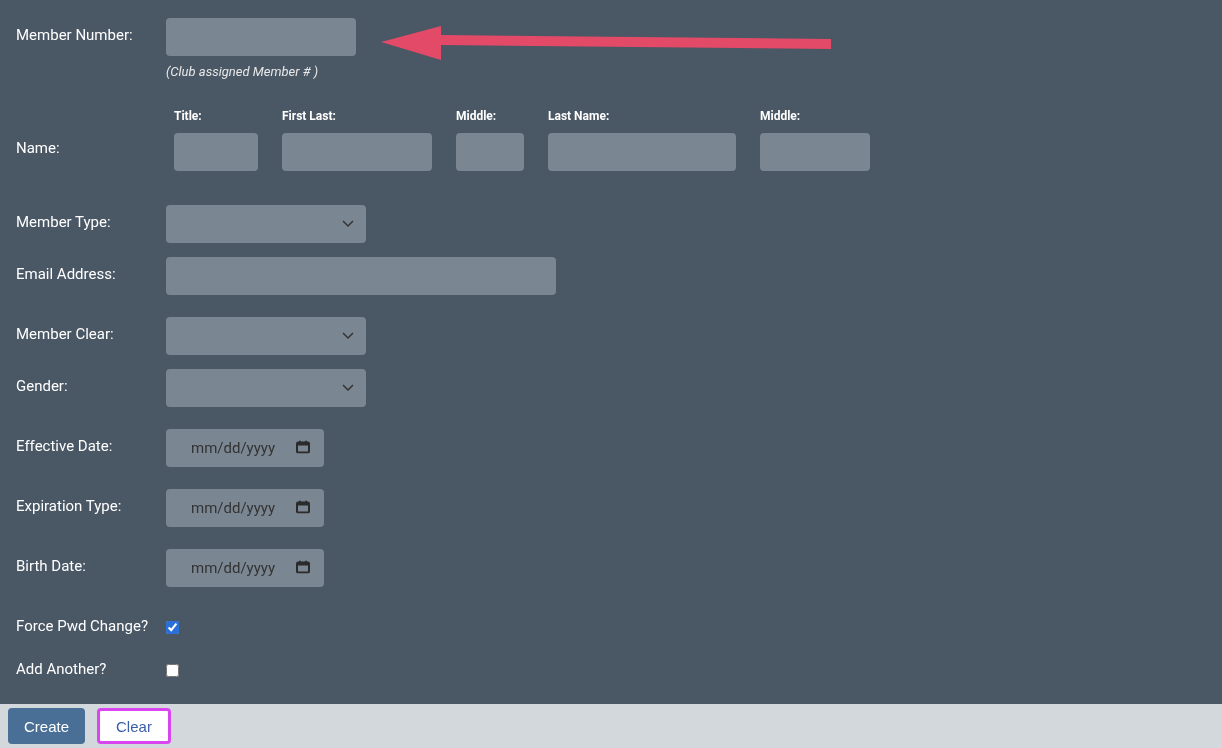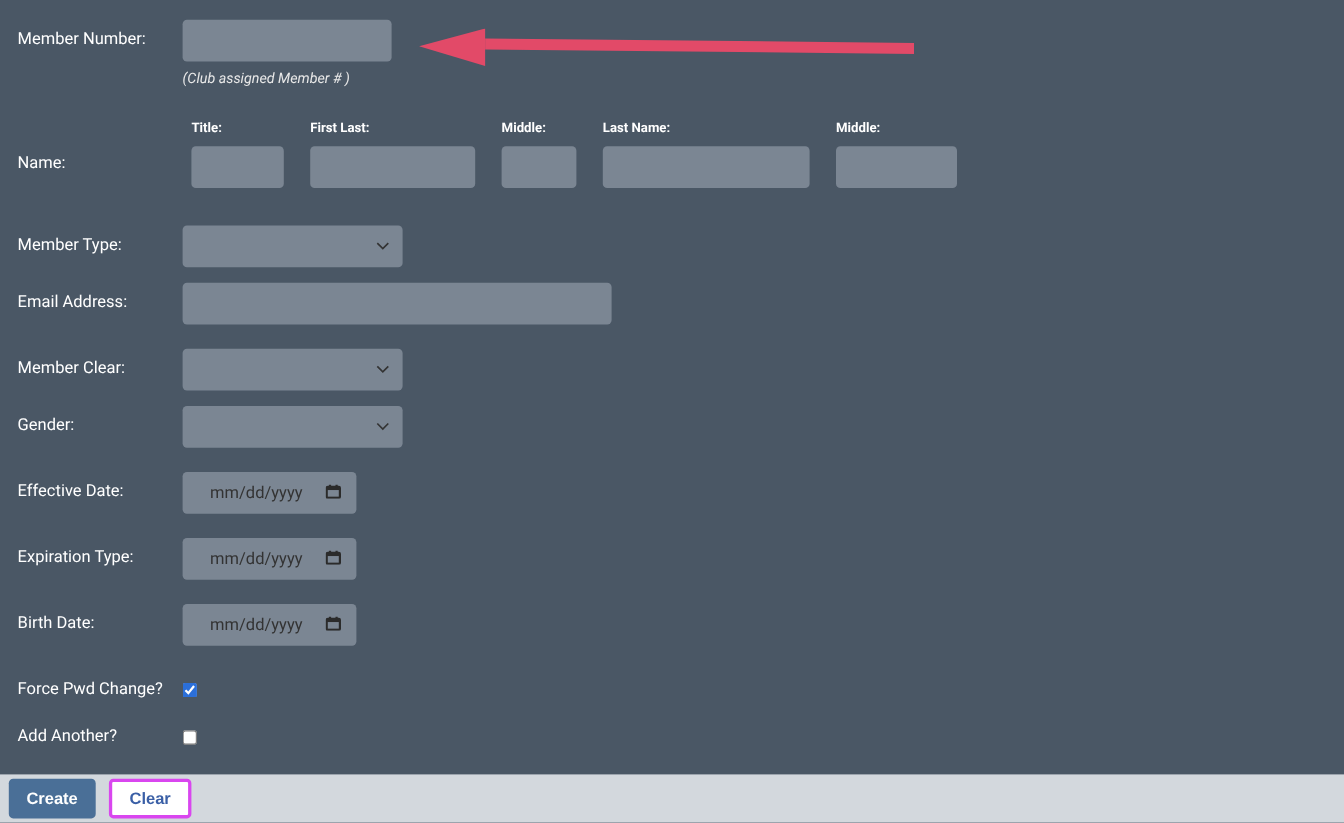--- a/index.html
+++ b/index.html
@@ -53,21 +53,21 @@
   .date-wrap .cal { position: absolute; right: 14px; top: 50%; transform: translateY(-50%); pointer-events: none; }
 
   
   input[type="checkbox"] { width: 13px; height: 13px; accent-color: #2b6fd9; }
 
   
   .arrow-wrap { position: absolute; left: 365px; top: 8px; pointer-events: none; }
 
   
   .footer { background: #d3d8dd; height: 44px; display: flex; align-items: center; gap: 12px; padding: 0 8px; }
-  .btn { height: 36px; padding: 0 16px; border-radius: 4px; font-size: 15px; font-weight: 700; cursor: pointer; }
+  .btn { height: 36px; padding: 0 16px; border-radius: 4px; font-size: 15px; font-weight: 400; cursor: pointer; }
   .btn-primary { background: #4a6f97; color: #fff; border: none; }
   .btn-secondary { background: #fff; color: #3a5fa6; border: 3px solid #d946ef; }
 </style>
 </head>
 <body>
 
 <div class="form-area">
 
   <div class="row" style="margin-bottom:30px;">
     <div class="label-col">Member Number:</div>

